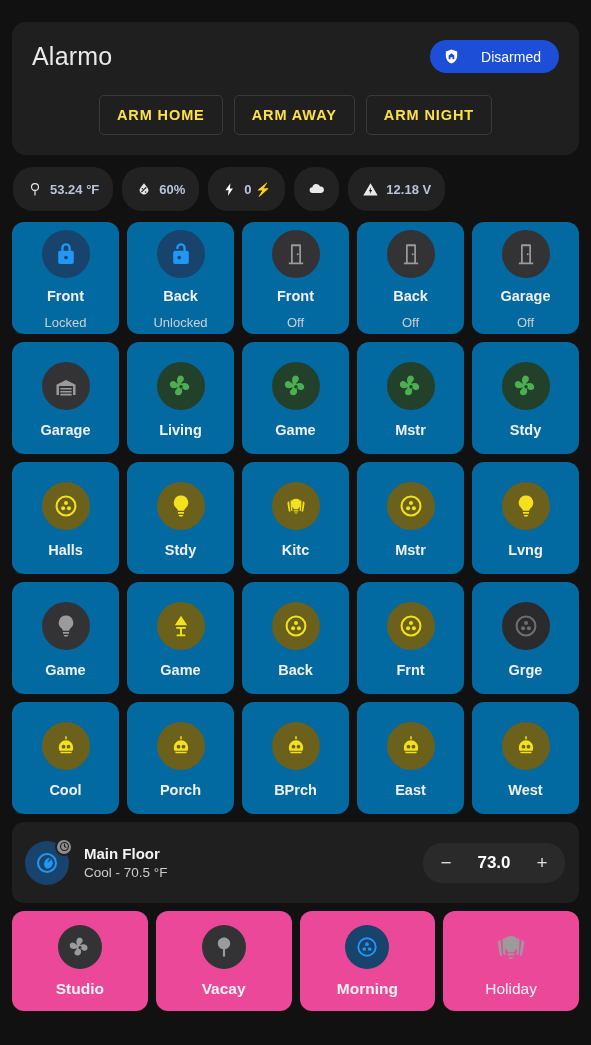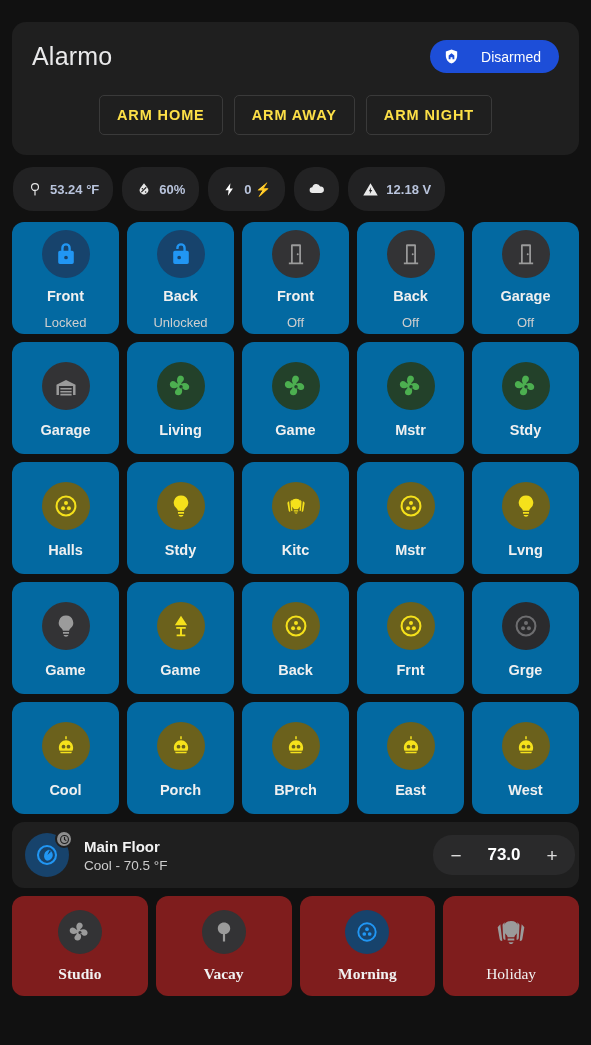--- a/index.html
+++ b/index.html
@@ -96,22 +96,22 @@
   
   .b-blue   { background: #17436c; }
   .b-grey   { background: #333335; }
   .b-green  { background: #23412a; }
   .b-yellow { background: #6b611c; }
   .b-dim    { background: #2b2b2d; }
 
   
   .thermo-card {
     background: #1f1f1f; border-radius: 12px;
-    height: 66px; display: flex; align-items: center;
-    padding: 0 4px 0 13px; margin-bottom: 8px;
+    height: 81px; display: flex; align-items: center;
+    padding: 0 14px 0 13px; margin-bottom: 8px;
   }
   .thermo-icon-wrap { position: relative; width: 44px; height: 44px; flex: 0 0 auto; }
   .thermo-icon {
     width: 44px; height: 44px; border-radius: 50%;
     background: #17436c; display: flex; align-items: center; justify-content: center;
   }
   .thermo-clock {
     position: absolute; top: -3px; right: -4px;
     width: 18px; height: 18px; border-radius: 50%;
     background: #8d8d8d; border: 2px solid #1f1f1f;
@@ -132,23 +132,23 @@
     font-family: "Liberation Sans", sans-serif;
   }
   .step-val {
     min-width: 54px; text-align: center;
     font-size: 17px; font-weight: 700; color: #ffffff;
   }
 
   
   .scene-row { display: grid; grid-template-columns: repeat(4, 1fr); gap: 8px; }
   .scene {
-    background: #7f1d1d; border-radius: 12px;
+    background: #ec4899; border-radius: 12px;
     height: 100px; display: flex; flex-direction: column;
-    align-items: center; justify-content: center; cursor: pointer; font-family: Liberation Serif, serif;
+    align-items: center; justify-content: center; cursor: pointer;
   }
   .scene .badge {
     width: 44px; height: 44px; border-radius: 50%;
     display: flex; align-items: center; justify-content: center;
     margin-bottom: 11px;
   }
   .scene .badge.nobg { background: transparent; width: 46px; height: 44px; }
   .scene .s-name { font-size: 15.5px; font-weight: 400; color: #f1f1f1; }
   .scene .s-name.bold { font-weight: 700; }
 </style>

